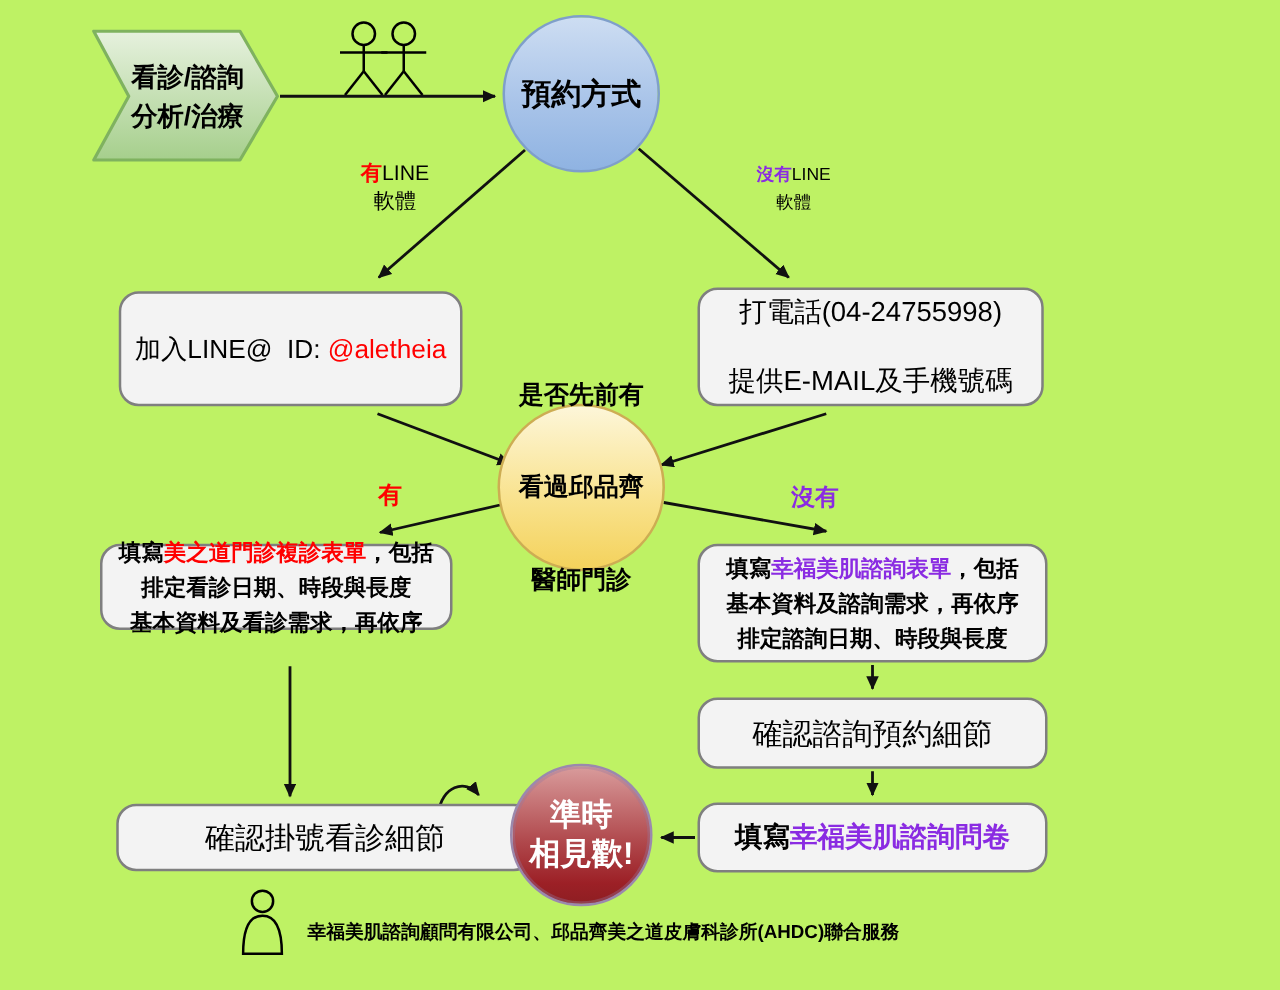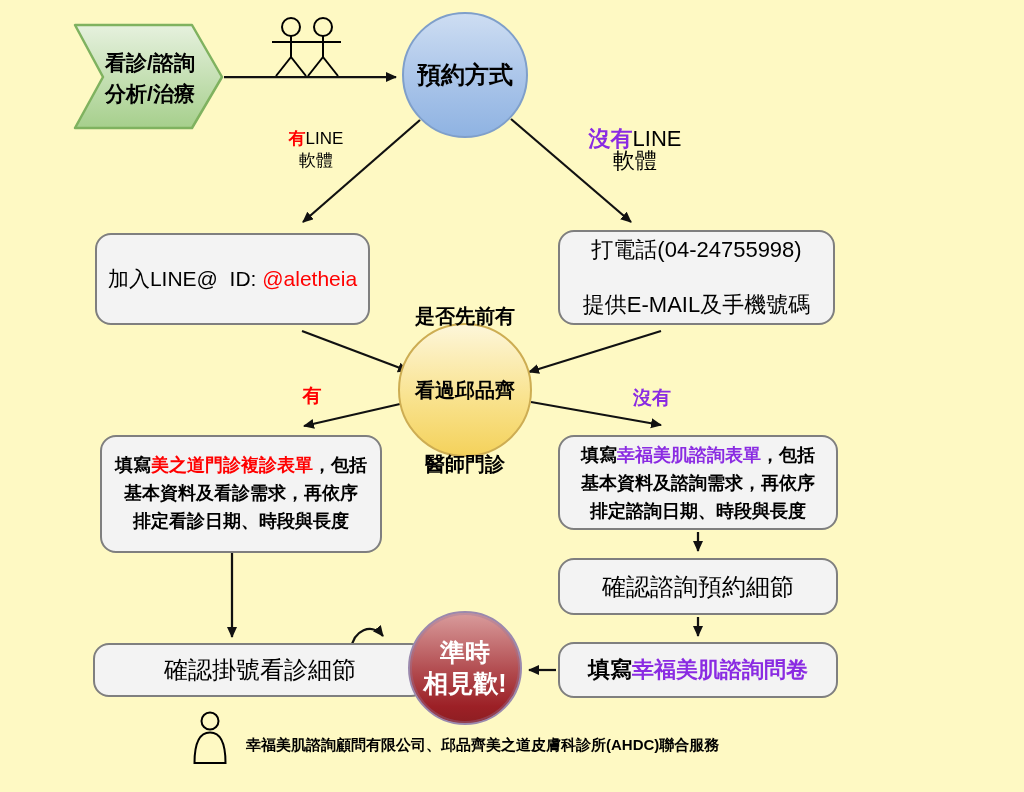--- a/index.html
+++ b/index.html
@@ -1,16 +1,16 @@
 <!DOCTYPE html>
 <html><head>
 <meta charset="utf-8">
 <style>
   html,body{margin:0;padding:0;background:#fff;}
-  .canvas{position:relative;width:1024px;height:792px;background:#fef9c3;
+  .canvas{position:relative;width:1024px;height:792px;background:#bef264;
           font-family:"Liberation Sans", sans-serif;color:#000;overflow:hidden;}
   .abs{position:absolute;}
   svg.layer{position:absolute;left:0;top:0;width:1024px;height:792px;}
   .node{position:absolute;display:flex;flex-direction:column;align-items:center;
         justify-content:center;text-align:center;box-sizing:border-box;}
   .box{background:#f3f3f3;border:2px solid #7f7f7f;border-radius:16px;}
   .circle{border-radius:50%;}
   .blue{background:linear-gradient(180deg,#cdddf2 0%,#a9c4e9 55%,#8fb3e2 100%);
         border:2px solid #7f9fca;}
   .yellow{background:linear-gradient(180deg,#fdf6d9 0%,#f9e390 55%,#f4d25c 100%);
@@ -84,21 +84,21 @@
 
   <div class="node circle blue" style="left:402px;top:12px;width:126px;height:126px;font-weight:bold;font-size:24px;">
     <span>預約方式</span>
   </div>
 
   <div class="node" style="left:262px;top:128px;width:108px;height:44px;font-size:17px;line-height:22px;">
     <span class="lbl-line"><span class="red-t bold">有</span><span>LINE</span></span>
     <span class="lbl-line">軟體</span>
   </div>
 
-  <div class="node" style="left:580px;top:128px;width:110px;height:44px;font-size:22px;line-height:22px;">
+  <div class="node" style="left:580px;top:128px;width:110px;height:44px;font-size:14px;line-height:22px;">
     <span class="lbl-line"><span class="purple-t bold">沒有</span><span>LINE</span></span>
     <span class="lbl-line">軟體</span>
   </div>
 
   <div class="node box" style="left:95px;top:233px;width:275px;height:92px;font-size:21px;">
     <span><span class="pre">加入LINE@  ID: </span><span class="red-t">@aletheia</span></span>
   </div>
 
   <div class="node box" style="left:558px;top:230px;width:277px;height:95px;font-size:22px;line-height:32px;gap:23px;">
     <span class="lbl-line">打電話(04-24755998)</span>
@@ -111,24 +111,24 @@
     <span class="lbl-line">醫師門診</span>
   </div>
 
   <div class="node bold red-t" style="left:288px;top:384px;width:48px;height:24px;font-size:19px;">
     <span>有</span>
   </div>
   <div class="node bold purple-t" style="left:624px;top:386px;width:56px;height:24px;font-size:19px;">
     <span>沒有</span>
   </div>
 
-  <div class="node box bold" style="left:100px;top:435px;width:282px;height:118px;font-size:18px;line-height:28px;font-family:Liberation Mono, monospace;">
+  <div class="node box bold" style="left:80px;top:435px;width:282px;height:69px;font-size:18px;line-height:28px;">
     <span class="lbl-line"><span>填寫</span><span class="red-t">美之道門診複診表單</span><span>，包括</span></span>
+    <span class="lbl-line">排定看診日期、時段與長度</span>
     <span class="lbl-line">基本資料及看診需求，再依序</span>
-    <span class="lbl-line">排定看診日期、時段與長度</span>
   </div>
 
   <div class="node box bold" style="left:558px;top:435px;width:280px;height:95px;font-size:18px;line-height:28px;">
     <span class="lbl-line"><span>填寫</span><span class="purple-t">幸福美肌諮詢表單</span><span>，包括</span></span>
     <span class="lbl-line">基本資料及諮詢需求，再依序</span>
     <span class="lbl-line">排定諮詢日期、時段與長度</span>
   </div>
 
   <div class="node box" style="left:558px;top:558px;width:280px;height:57px;font-size:24px;">
     <span>確認諮詢預約細節</span>

